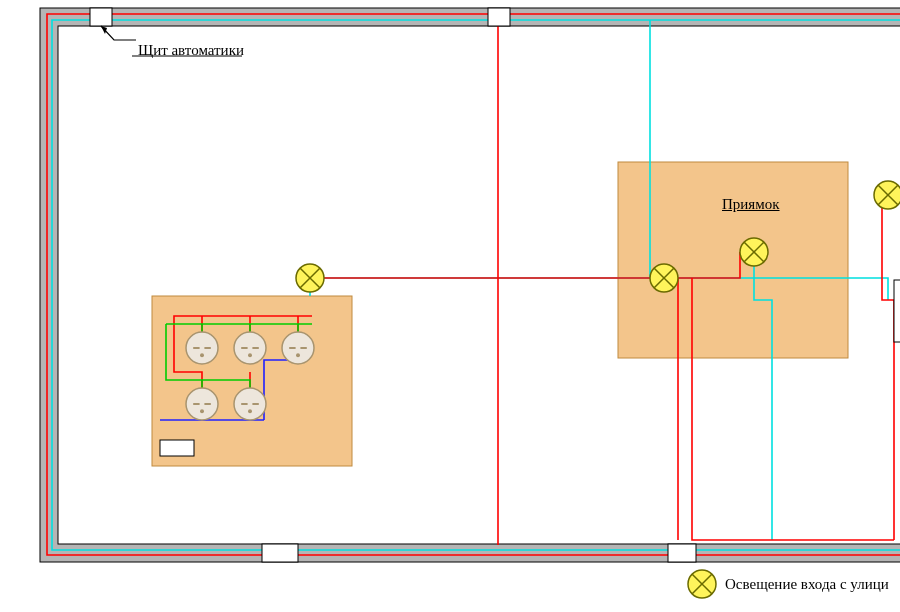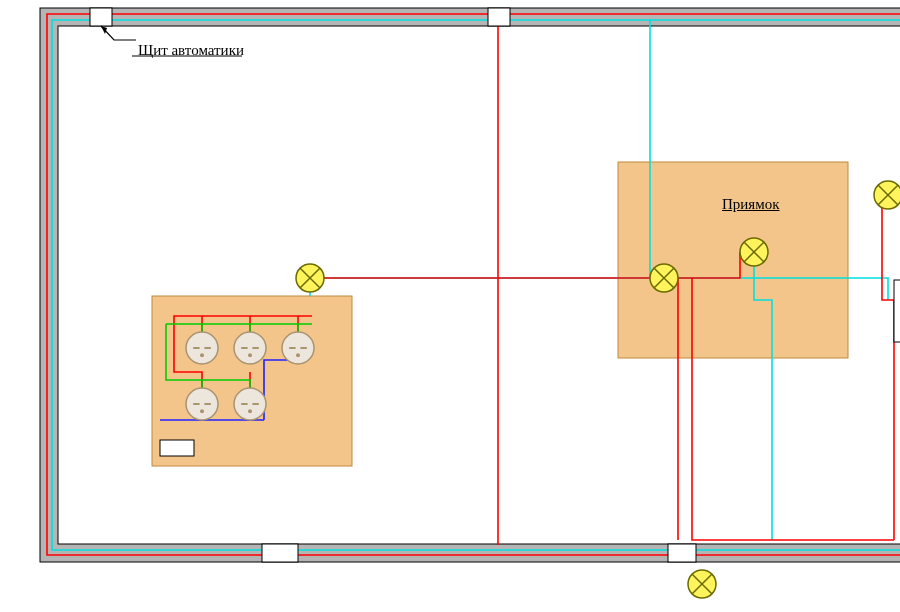--- a/index.html
+++ b/index.html
@@ -109,13 +109,14 @@
         <line x1="220.4" y1="404" x2="226.8" y2="404" stroke="#A8946F" stroke-width="2"></line>
         <circle cx="218" cy="411.2" r="2" fill="#A8946F"></circle>
       </g>
       <path d="M 69 26 L 82 40 L 104 40" fill="none" stroke="#000000" stroke-width="1.2"></path>
       <path d="M 69 26 l 6 2 l -2 6 z" fill="#000000"></path>
       <line x1="100" y1="56" x2="210" y2="56" stroke="#000000" stroke-width="1"></line>
     </svg>
 
   <div class="label" style="left:106px;top:42px;">Щит автоматики</div>
   <div class="label" style="left:690px;top:196px;text-decoration:underline;">Приямок</div>
+  <div class="label" style="left:693px;top:576px;">Освещение входа с улици</div>
 </div>
 
 </body></html>

